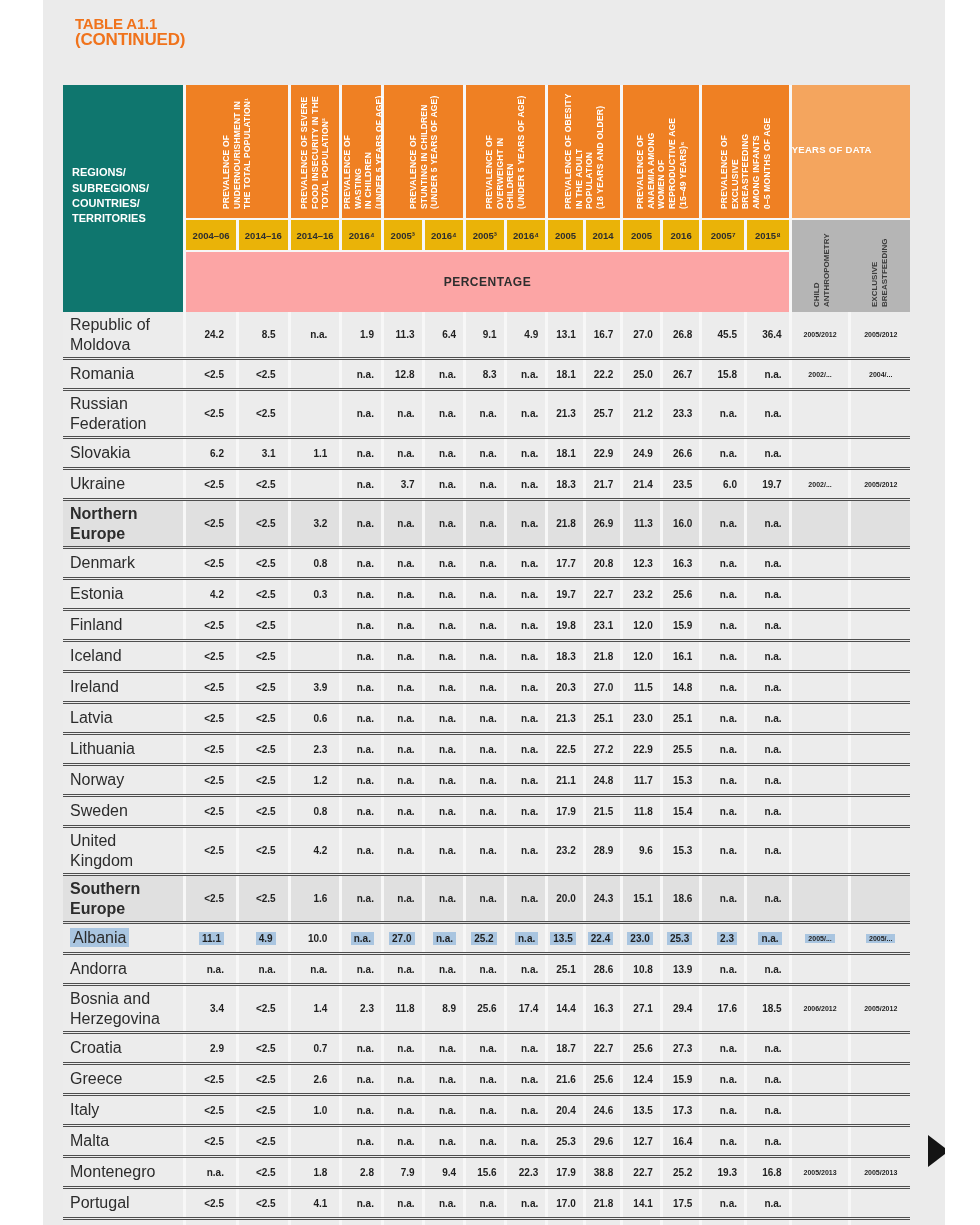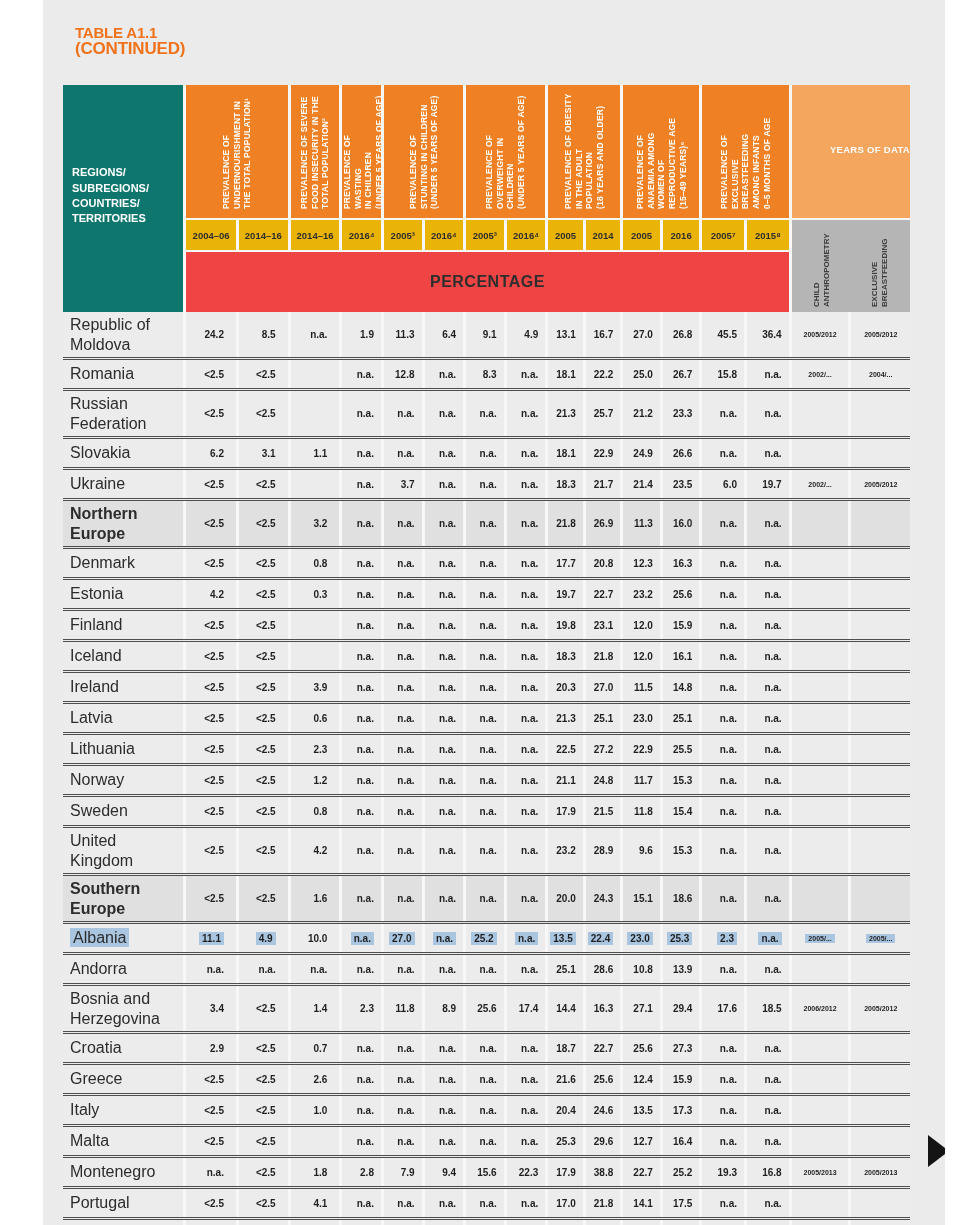--- a/index.html
+++ b/index.html
@@ -2,48 +2,48 @@
 <html><head>
 <meta charset="utf-8">
 <style>
   html,body{margin:0;padding:0;}
   body{
     width:980px;height:1225px;position:relative;background:#ffffff;
     font-family:"Liberation Sans","DejaVu Sans",sans-serif;
     -webkit-font-smoothing:antialiased;
   }
   .page{position:absolute;left:43px;top:0;width:902px;height:1225px;background:#ebebeb;overflow:hidden;}
-  .title{position:absolute;left:32px;top:25px;color:#f0731c;line-height:1.02;letter-spacing:-0.2px;}
+  .title{position:absolute;left:32px;top:16px;color:#f0731c;line-height:1.02;letter-spacing:-0.2px;}
   .title .t1{display:block;font-size:15px;font-weight:bold;}
   .title .t2{display:block;font-size:17px;font-weight:bold;}
 
   table{position:absolute;left:20px;top:85px;width:847px;border-collapse:collapse;table-layout:fixed;}
   th,td{margin:0;}
 
   
   th.g{background:#ef8023;vertical-align:bottom;text-align:center;padding:0 0 5px 0;height:128px;
        border-left:3px solid #f7f7f7;}
   th.g-first{background:#0f766e;vertical-align:middle;text-align:left;padding-left:9px;border-left:none;}
-  th.g-years{background:#f4a55e;vertical-align:middle;text-align:right;}
+  th.g-years{background:#f4a55e;vertical-align:middle;text-align:left;}
   .rot{display:inline-block;writing-mode:vertical-rl;transform:rotate(180deg);white-space:pre-line;
        color:#ffffff;font-weight:bold;font-size:8.5px;line-height:1.25;height:116px;text-align:left;
        letter-spacing:0.2px;}
   .regions-label{color:#ffffff;font-weight:bold;font-size:11px;line-height:1.4;white-space:pre-line;}
   .years-label{color:#ffffff;font-weight:bold;font-size:9.5px;letter-spacing:0.3px;}
 
   
   th.yh{background:#eab308;color:#2e2e2e;font-weight:bold;font-size:9.5px;text-align:center;
         height:28px;border-top:2px solid #f7f7f7;border-left:3px solid #f7f7f7;vertical-align:middle;}
   th.yblock{background:#b5b5b5;border-top:2px solid #f7f7f7;border-left:3px solid #f7f7f7;vertical-align:middle;}
   .yblock-inner{display:flex;justify-content:space-around;align-items:center;}
   .rot-dark{display:inline-block;writing-mode:vertical-rl;transform:rotate(180deg);white-space:pre-line;
         color:#3c3c3c;font-weight:bold;font-size:8px;line-height:1.25;height:82px;text-align:left;}
 
   
-  th.pct{background:#ef4444;color:#2e2e2e;font-weight:bold;font-size:16px;text-align:center;
+  th.pct{background:#fca5a5;color:#2e2e2e;font-weight:bold;font-size:12px;text-align:center;
          height:58px;border-top:2px solid #f7f7f7;border-left:3px solid #f7f7f7;letter-spacing:0.5px;
          vertical-align:middle;}
 
   
   tbody tr{border-bottom:3px double #4e4e4e;}
   tbody td{background:#ececec;vertical-align:middle;border-left:3px solid #f7f7f7;}
   tbody td.name{border-left:none;text-align:left;padding:3px 4px 3px 7px;font-size:16px;color:#2c2c2c;
         white-space:pre-line;line-height:1.22;}
   tbody tr.subregion td{background:#e0e0e0;}
   tbody tr.subregion td.name{font-weight:bold;}

